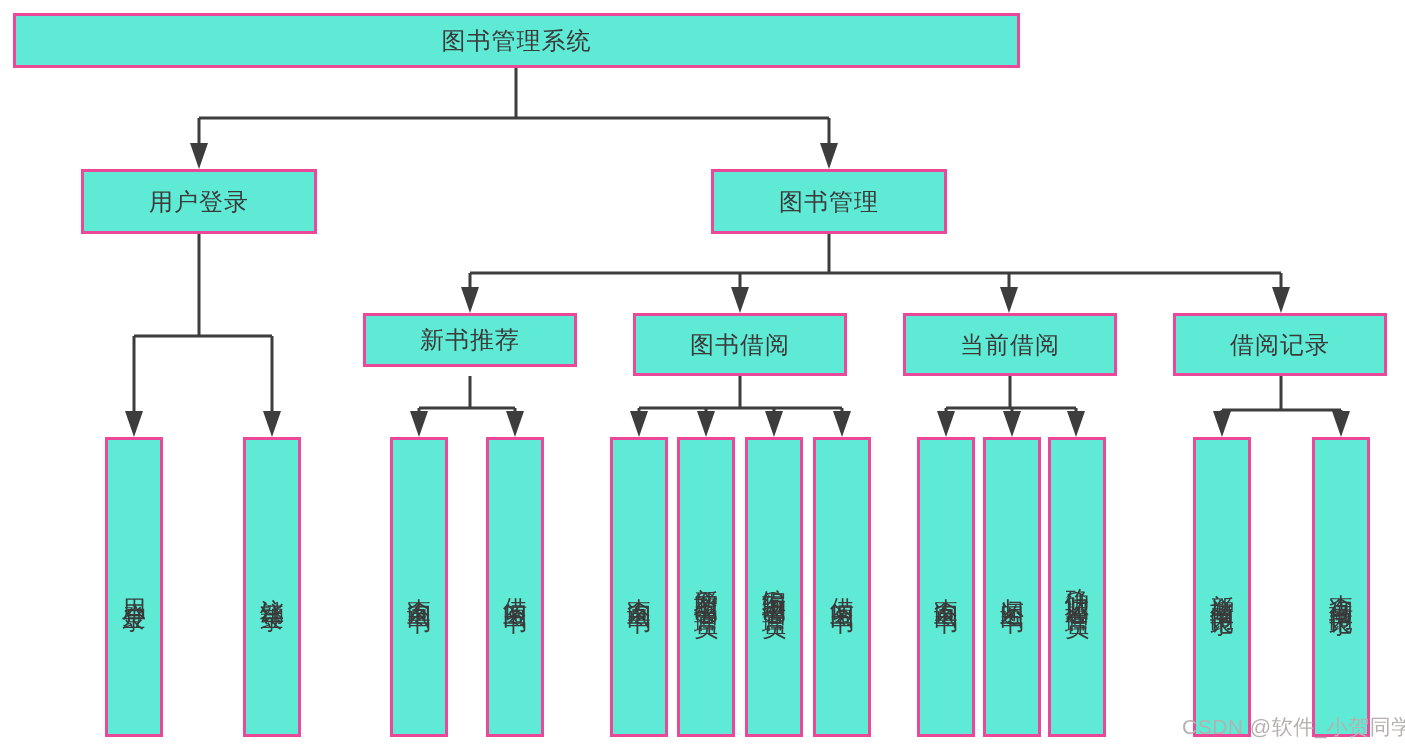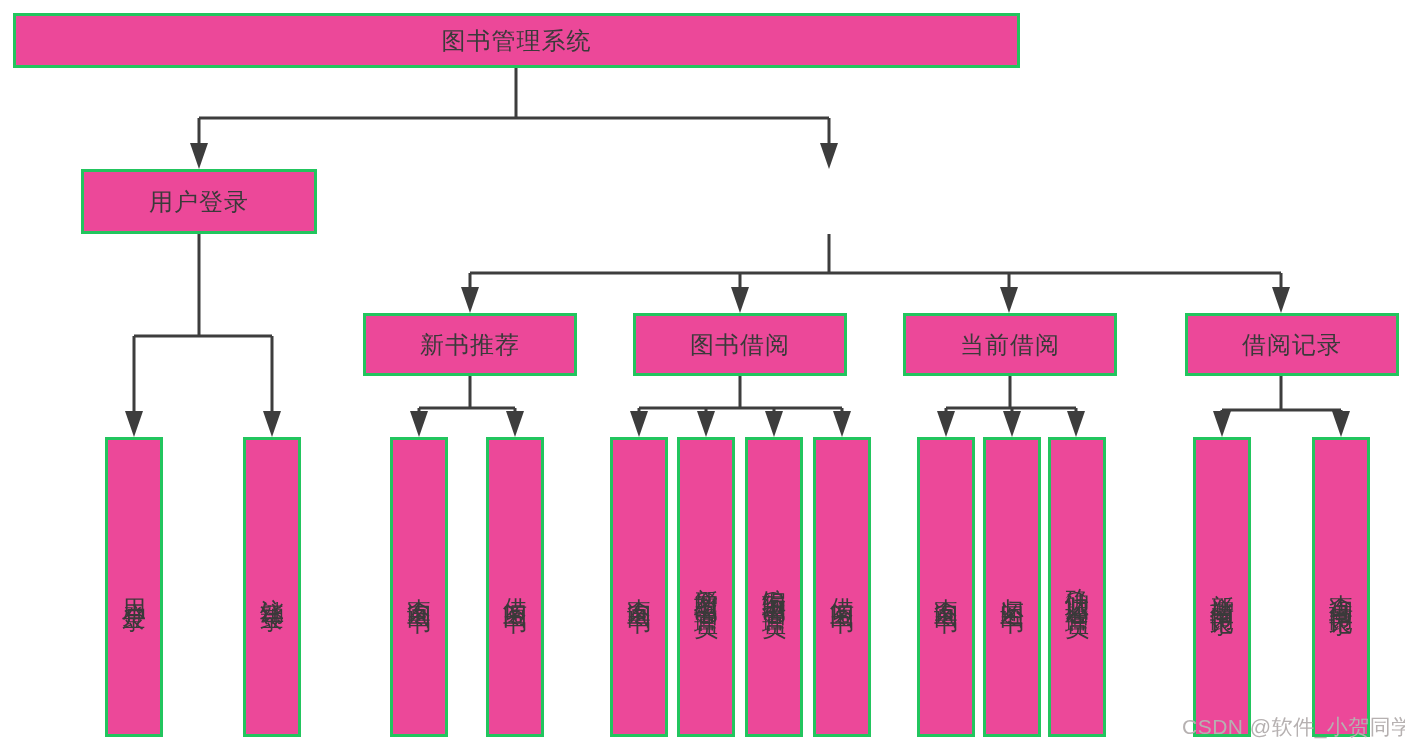--- a/index.html
+++ b/index.html
@@ -19,22 +19,22 @@
     position: absolute;
     left: 0;
     top: 0;
     width: 1405px;
     height: 747px;
     z-index: 1;
   }
   .node {
     position: absolute;
     box-sizing: border-box;
-    border: 3px solid #22c55e;
-    background: #ec4899;
+    border: 3px solid #ec4899;
+    background: #5eead4;
     display: flex;
     align-items: center;
     justify-content: center;
     color: #3a3a3a;
     z-index: 2;
   }
   .hnode span {
     font-size: 24px;
     letter-spacing: 1px;
     white-space: nowrap;
@@ -111,31 +111,34 @@
     </g>
   </svg>
 
   <div class="node hnode" style="left:13px; top:13px; width:1007px; height:55px;">
     <span>图书管理系统</span>
   </div>
 
   <div class="node hnode" style="left:81px; top:169px; width:236px; height:65px;">
     <span>用户登录</span>
   </div>
+  <div class="node hnode" style="left:711px; top:169px; width:236px; height:65px;">
+    <span>图书管理</span>
+  </div>
 
-  <div class="node hnode" style="left:363px; top:313px; width:214px; height:63px;">
+  <div class="node hnode" style="left:363px; top:313px; width:214px; height:54px;">
     <span>新书推荐</span>
   </div>
   <div class="node hnode" style="left:903px; top:313px; width:214px; height:63px;">
     <span>当前借阅</span>
   </div>
   <div class="node hnode" style="left:633px; top:313px; width:214px; height:63px;">
     <span>图书借阅</span>
   </div>
-  <div class="node hnode" style="left:1173px; top:313px; width:214px; height:63px;margin-left:12px;">
+  <div class="node hnode" style="left:1173px; top:313px; width:214px; height:63px;">
     <span>借阅记录</span>
   </div>
 
   <div class="node vnode" style="left:105px; top:437px; width:58px; height:300px;">
     <span>用户登录</span>
   </div>
   <div class="node vnode" style="left:243px; top:437px; width:58px; height:300px;">
     <span>注销登录</span>
   </div>
 

